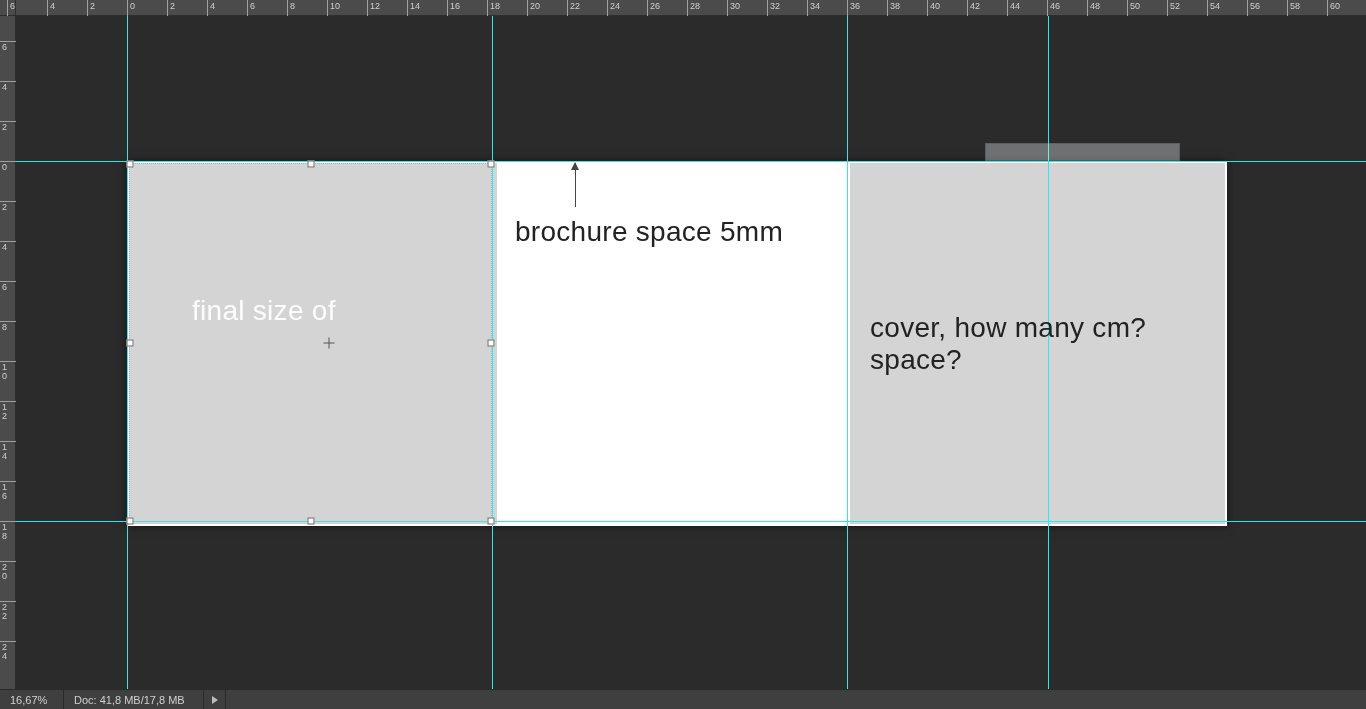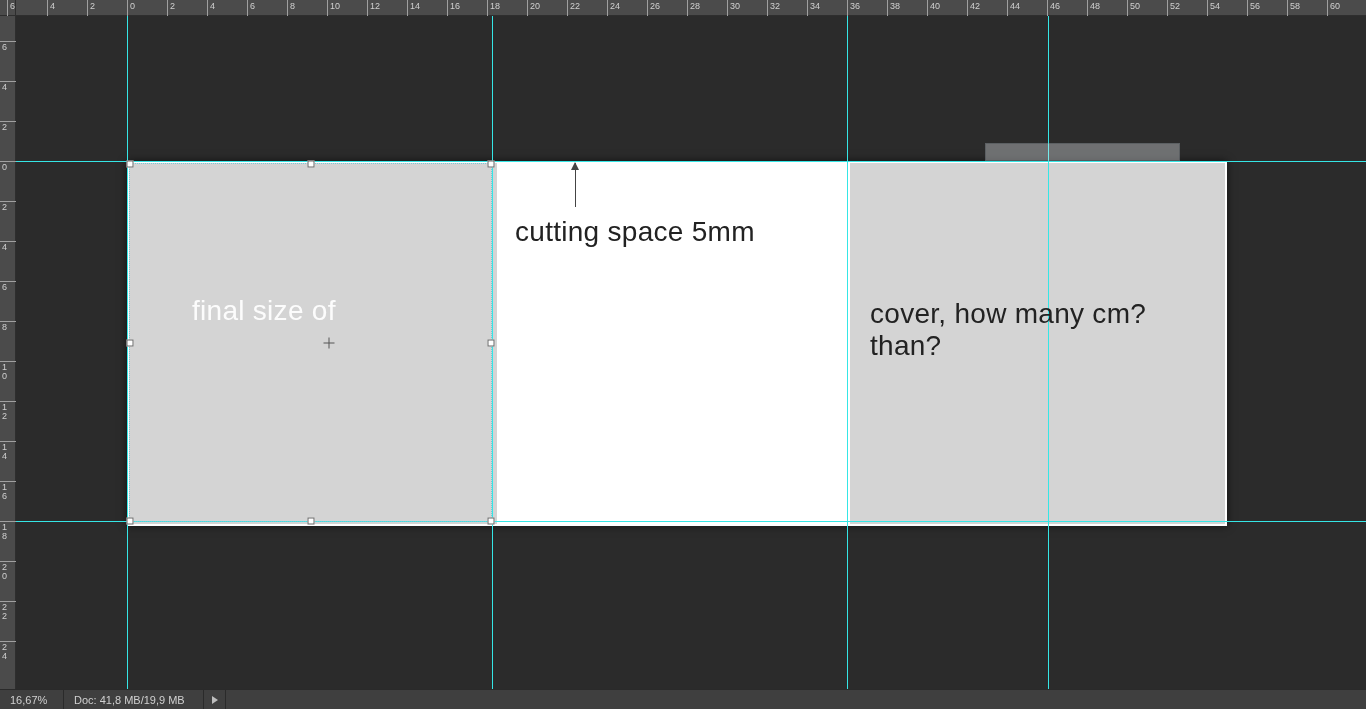--- a/index.html
+++ b/index.html
@@ -192,41 +192,41 @@
 
   <div class="mini-overlay" id="mini-overlay" style="left: 969px; top: 127px; width: 195px;"></div>
 
   <div class="arrow" id="arrow" style="left: 559px; top: 147px; height: 44px;"></div>
 
   <div class="anno anno-white" id="anno-left" style="left: 176px; top: 279px; font-size: 28px;">
     <div>final size of</div>
   </div>
 
   <div class="anno anno-black" id="anno-center" style="left: 499px; top: 200px; font-size: 28px;">
-    <div>cutting space 5mm</div>
-  </div>
-
-  <div class="anno anno-black" id="anno-right" style="left: 854px; top: 282px; font-size: 28px;">
+    <div>brochure space 5mm</div>
+  </div>
+
+  <div class="anno anno-black" id="anno-right" style="left: 854px; top: 296px; font-size: 28px;">
     <div>cover, how many cm?</div>
-    <div>than?</div>
+    <div>space?</div>
   </div>
 
   <div class="sel-box" id="sel-box" style="left: 113px; top: 147px; width: 363px; height: 359px;">
     <div class="sel-handle" style="left:0;top:0;"></div>
     <div class="sel-handle" style="left:50%;top:0;"></div>
     <div class="sel-handle" style="left:100%;top:0;"></div>
     <div class="sel-handle" style="left:0;top:50%;"></div>
     <div class="sel-handle" style="left:100%;top:50%;"></div>
     <div class="sel-handle" style="left:0;top:100%;"></div>
     <div class="sel-handle" style="left:50%;top:100%;"></div>
     <div class="sel-handle" style="left:100%;top:100%;"></div>
     <div class="sel-center" style="left:55%;top:50%;"></div>
   </div>
 
 </div>
 
 <div class="status-bar">
   <div class="status-cell status-zoom">16,67%</div>
-  <div class="status-cell status-doc">Doc: 41,8 MB/19,9 MB</div>
+  <div class="status-cell status-doc">Doc: 41,8 MB/17,8 MB</div>
   <div class="status-cell status-play">
     <div class="play-tri"></div>
   </div>
 </div>
 
 </body></html>

